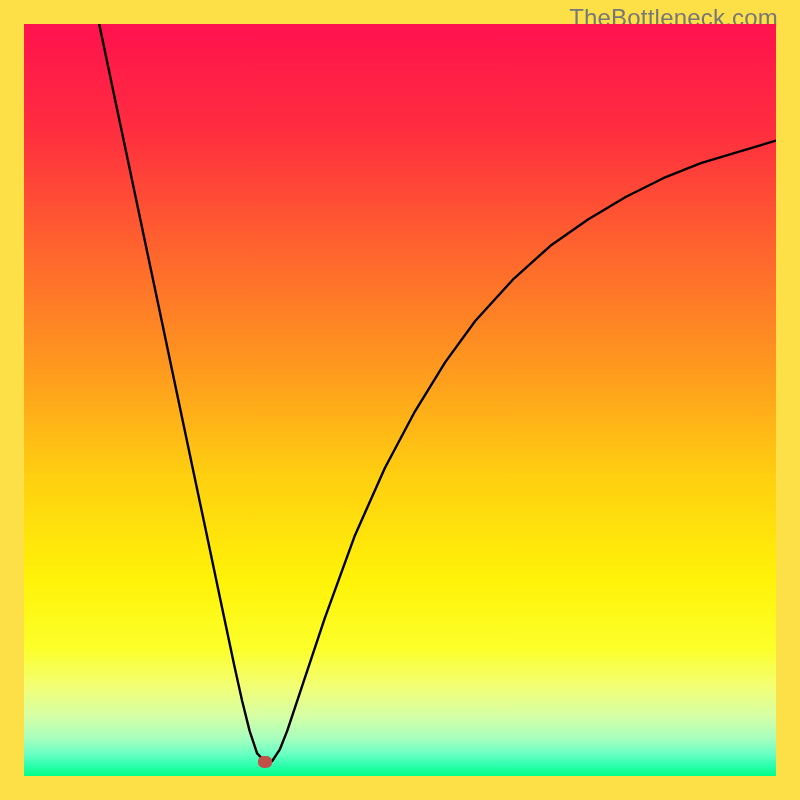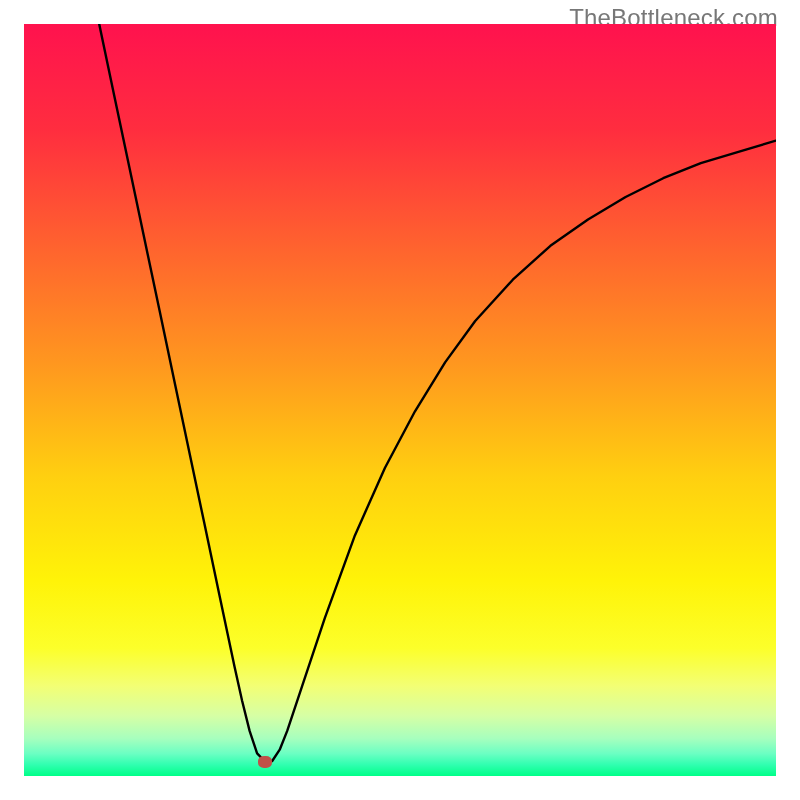--- a/index.html
+++ b/index.html
@@ -1,21 +1,21 @@
 <!DOCTYPE html>
 <html><head>
 <meta charset="utf-8">
 <style>
   * { margin: 0; padding: 0; box-sizing: border-box; }
   html, body { width: 800px; height: 800px; background: #000; overflow: hidden; }
   .frame {
     position: relative;
     width: 800px;
     height: 800px;
-    background: #ffffff;
+    background: #fde047;
   }
   .watermark {
     position: absolute;
     top: 4px;
     right: 22px;
     color: #777;
     font-family: Arial, Helvetica, sans-serif;
     font-size: 24px;
     letter-spacing: 0.2px;
     user-select: none;

